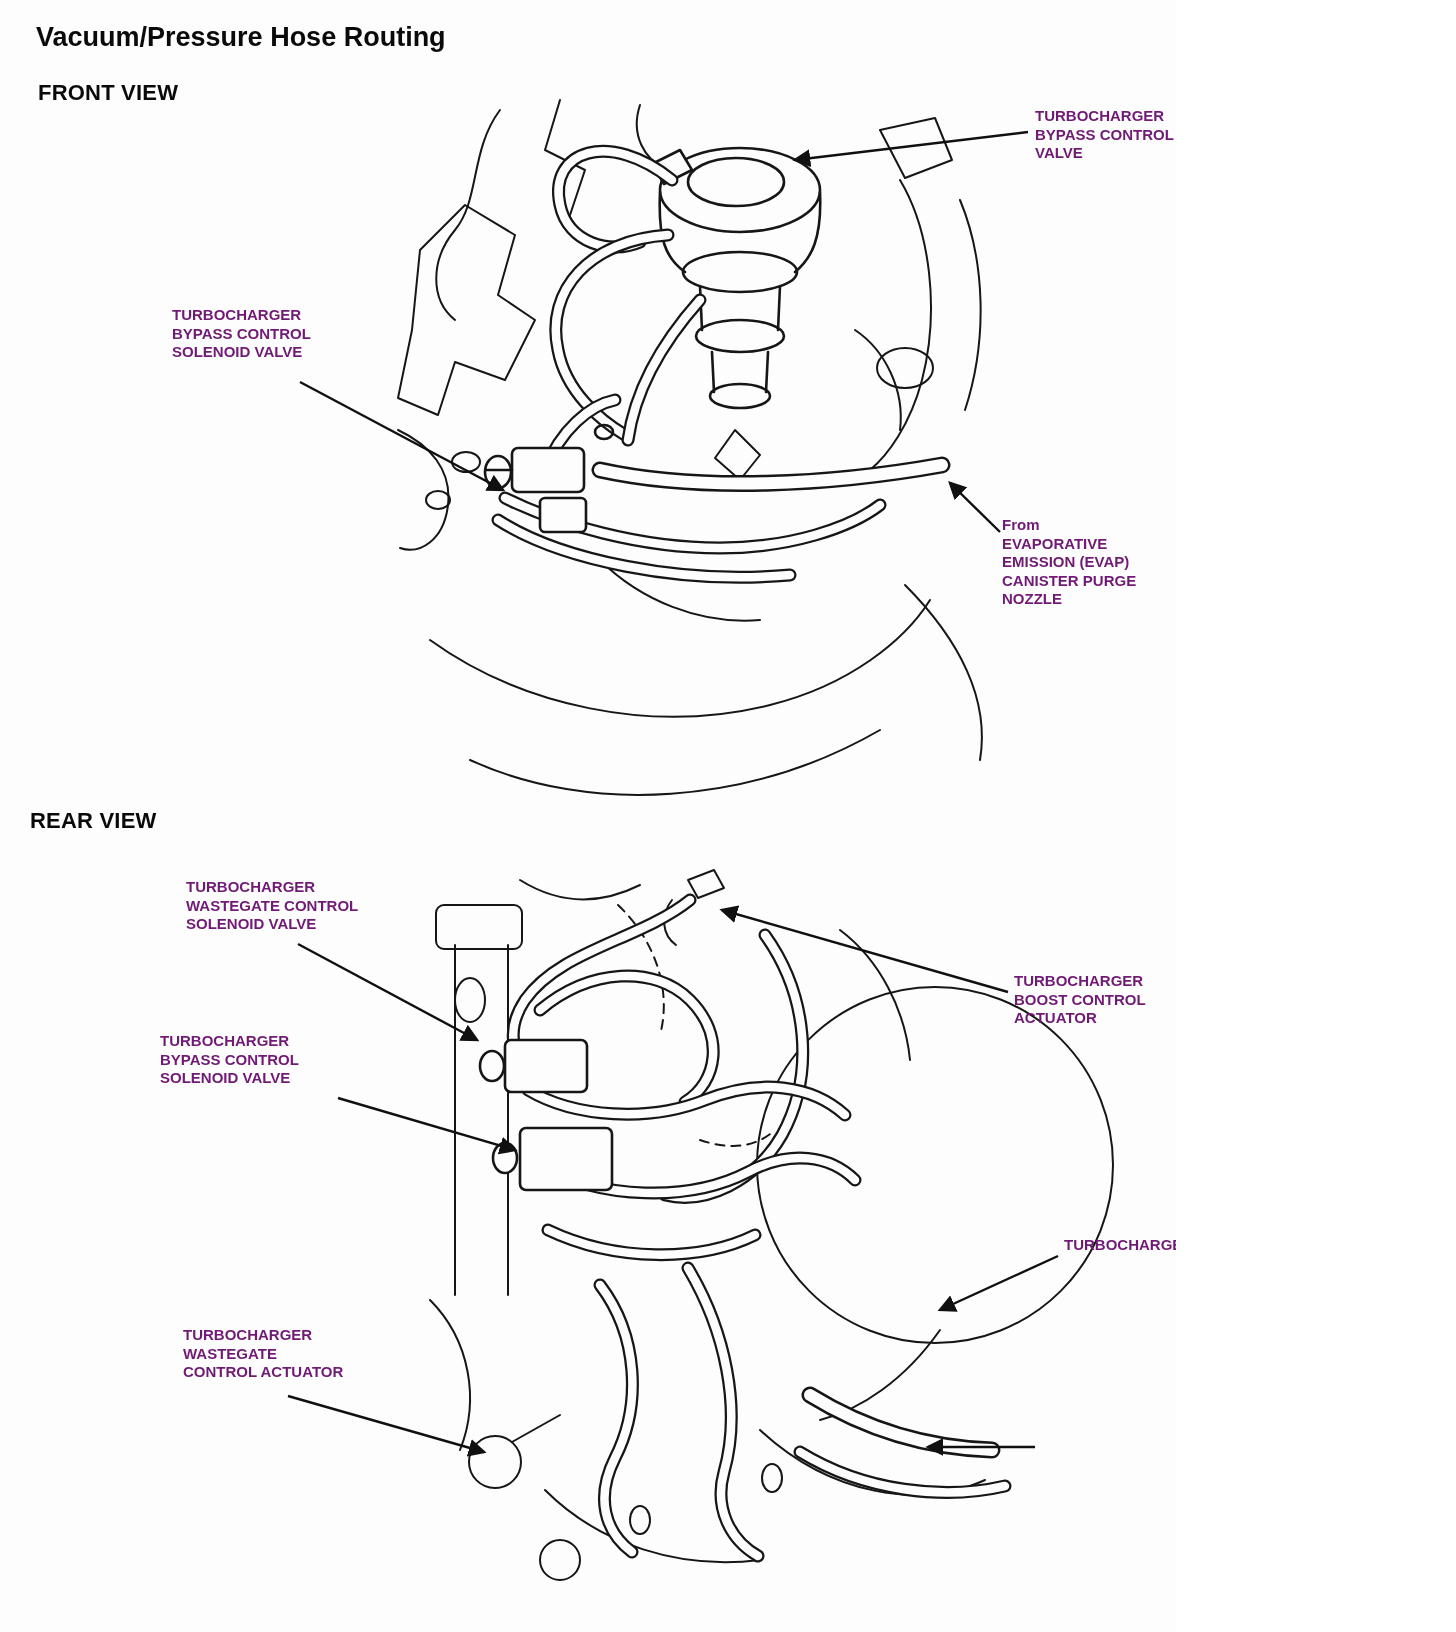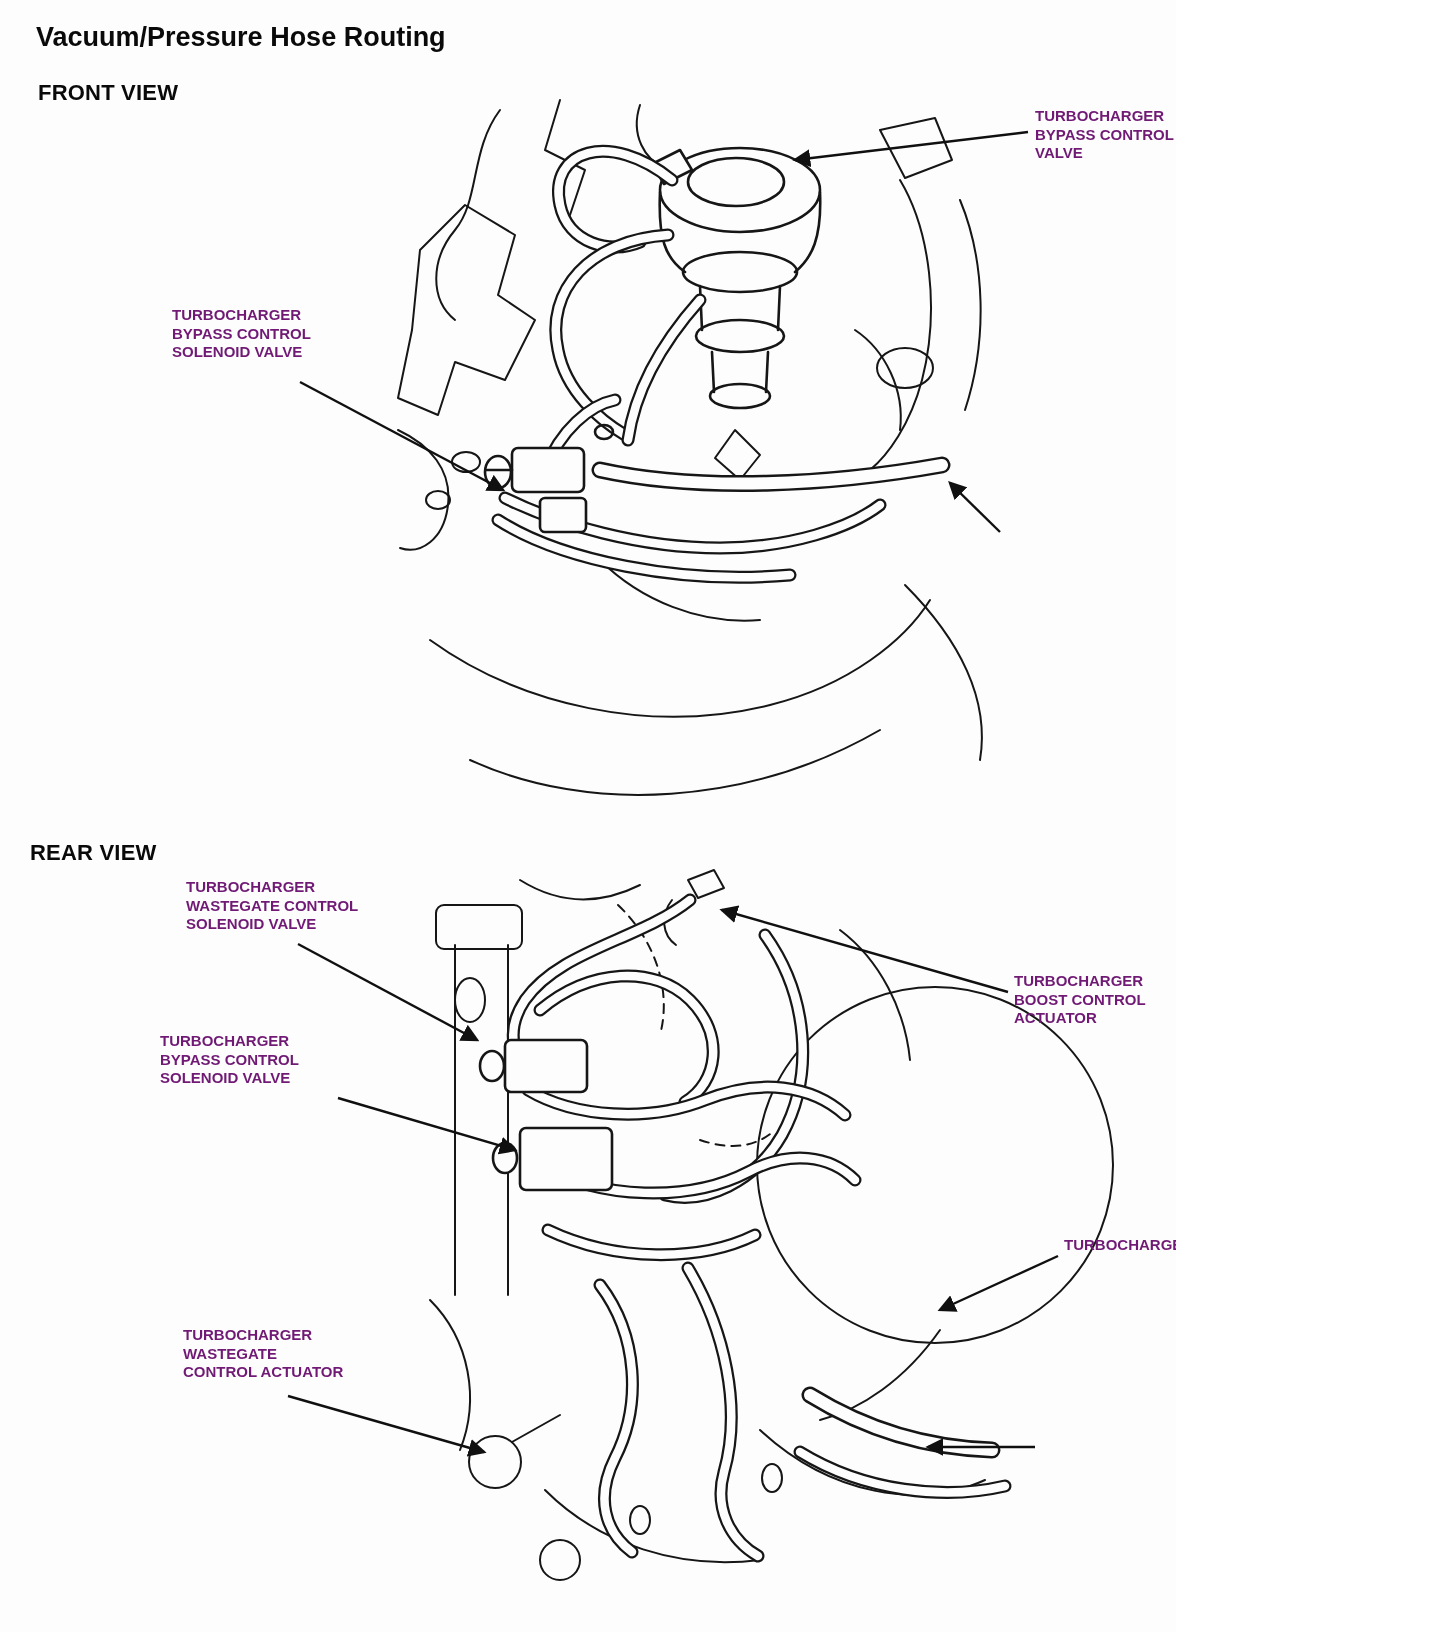--- a/index.html
+++ b/index.html
@@ -192,22 +192,25 @@
 
   <div class="view-heading" style="left:38px; top:80px">FRONT VIEW</div>
 
   <div class="callout" style="left:1035px; top:107px">TURBOCHARGER
 BYPASS CONTROL VALVE</div>
 
   <div class="callout" style="left:172px; top:306px">TURBOCHARGER
 BYPASS CONTROL
 SOLENOID VALVE</div>
 
-
-  <div class="view-heading" style="left:30px; top:840px">REAR VIEW</div>
+  <div class="callout" style="left:1002px; top:516px">From
+EVAPORATIVE EMISSION (EVAP)
+CANISTER PURGE NOZZLE</div>
+
+  <div class="view-heading" style="left:30px; top:808px">REAR VIEW</div>
 
   <div class="callout" style="left:186px; top:878px">TURBOCHARGER
 WASTEGATE CONTROL
 SOLENOID VALVE</div>
 
   <div class="callout" style="left:1014px; top:972px">TURBOCHARGER
 BOOST CONTROL ACTUATOR</div>
 
   <div class="callout" style="left:160px; top:1032px">TURBOCHARGER
 BYPASS CONTROL

